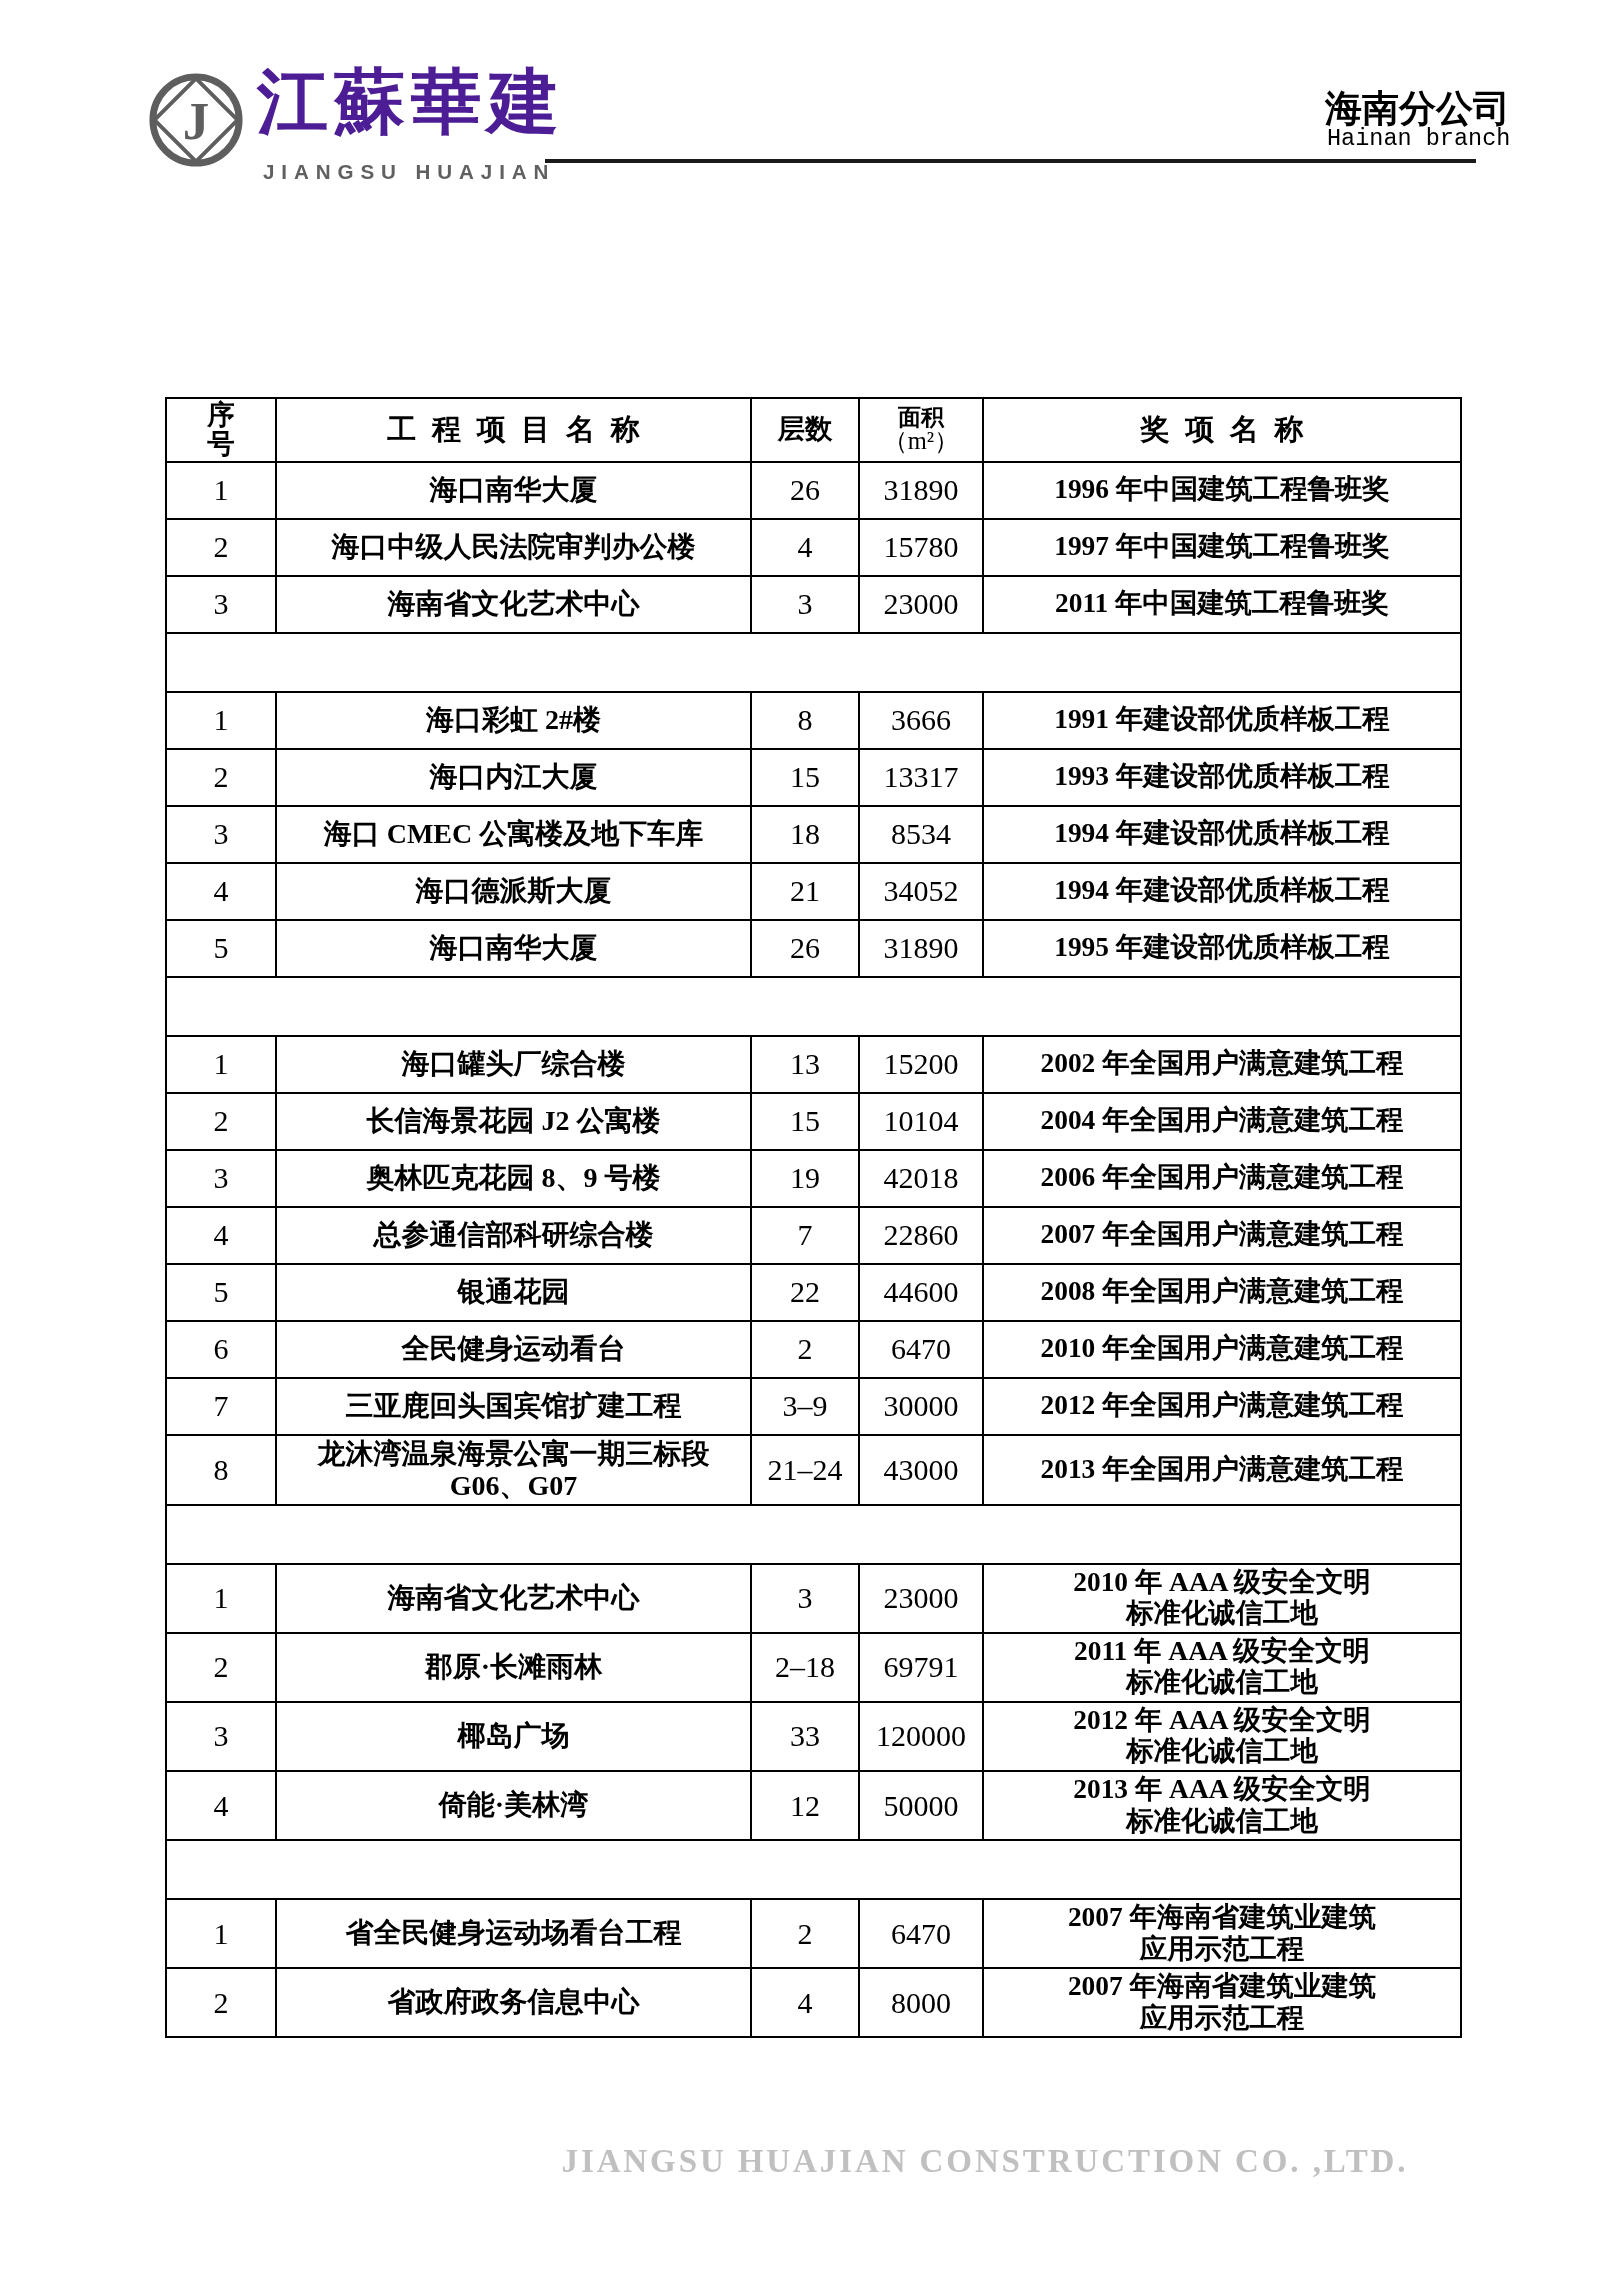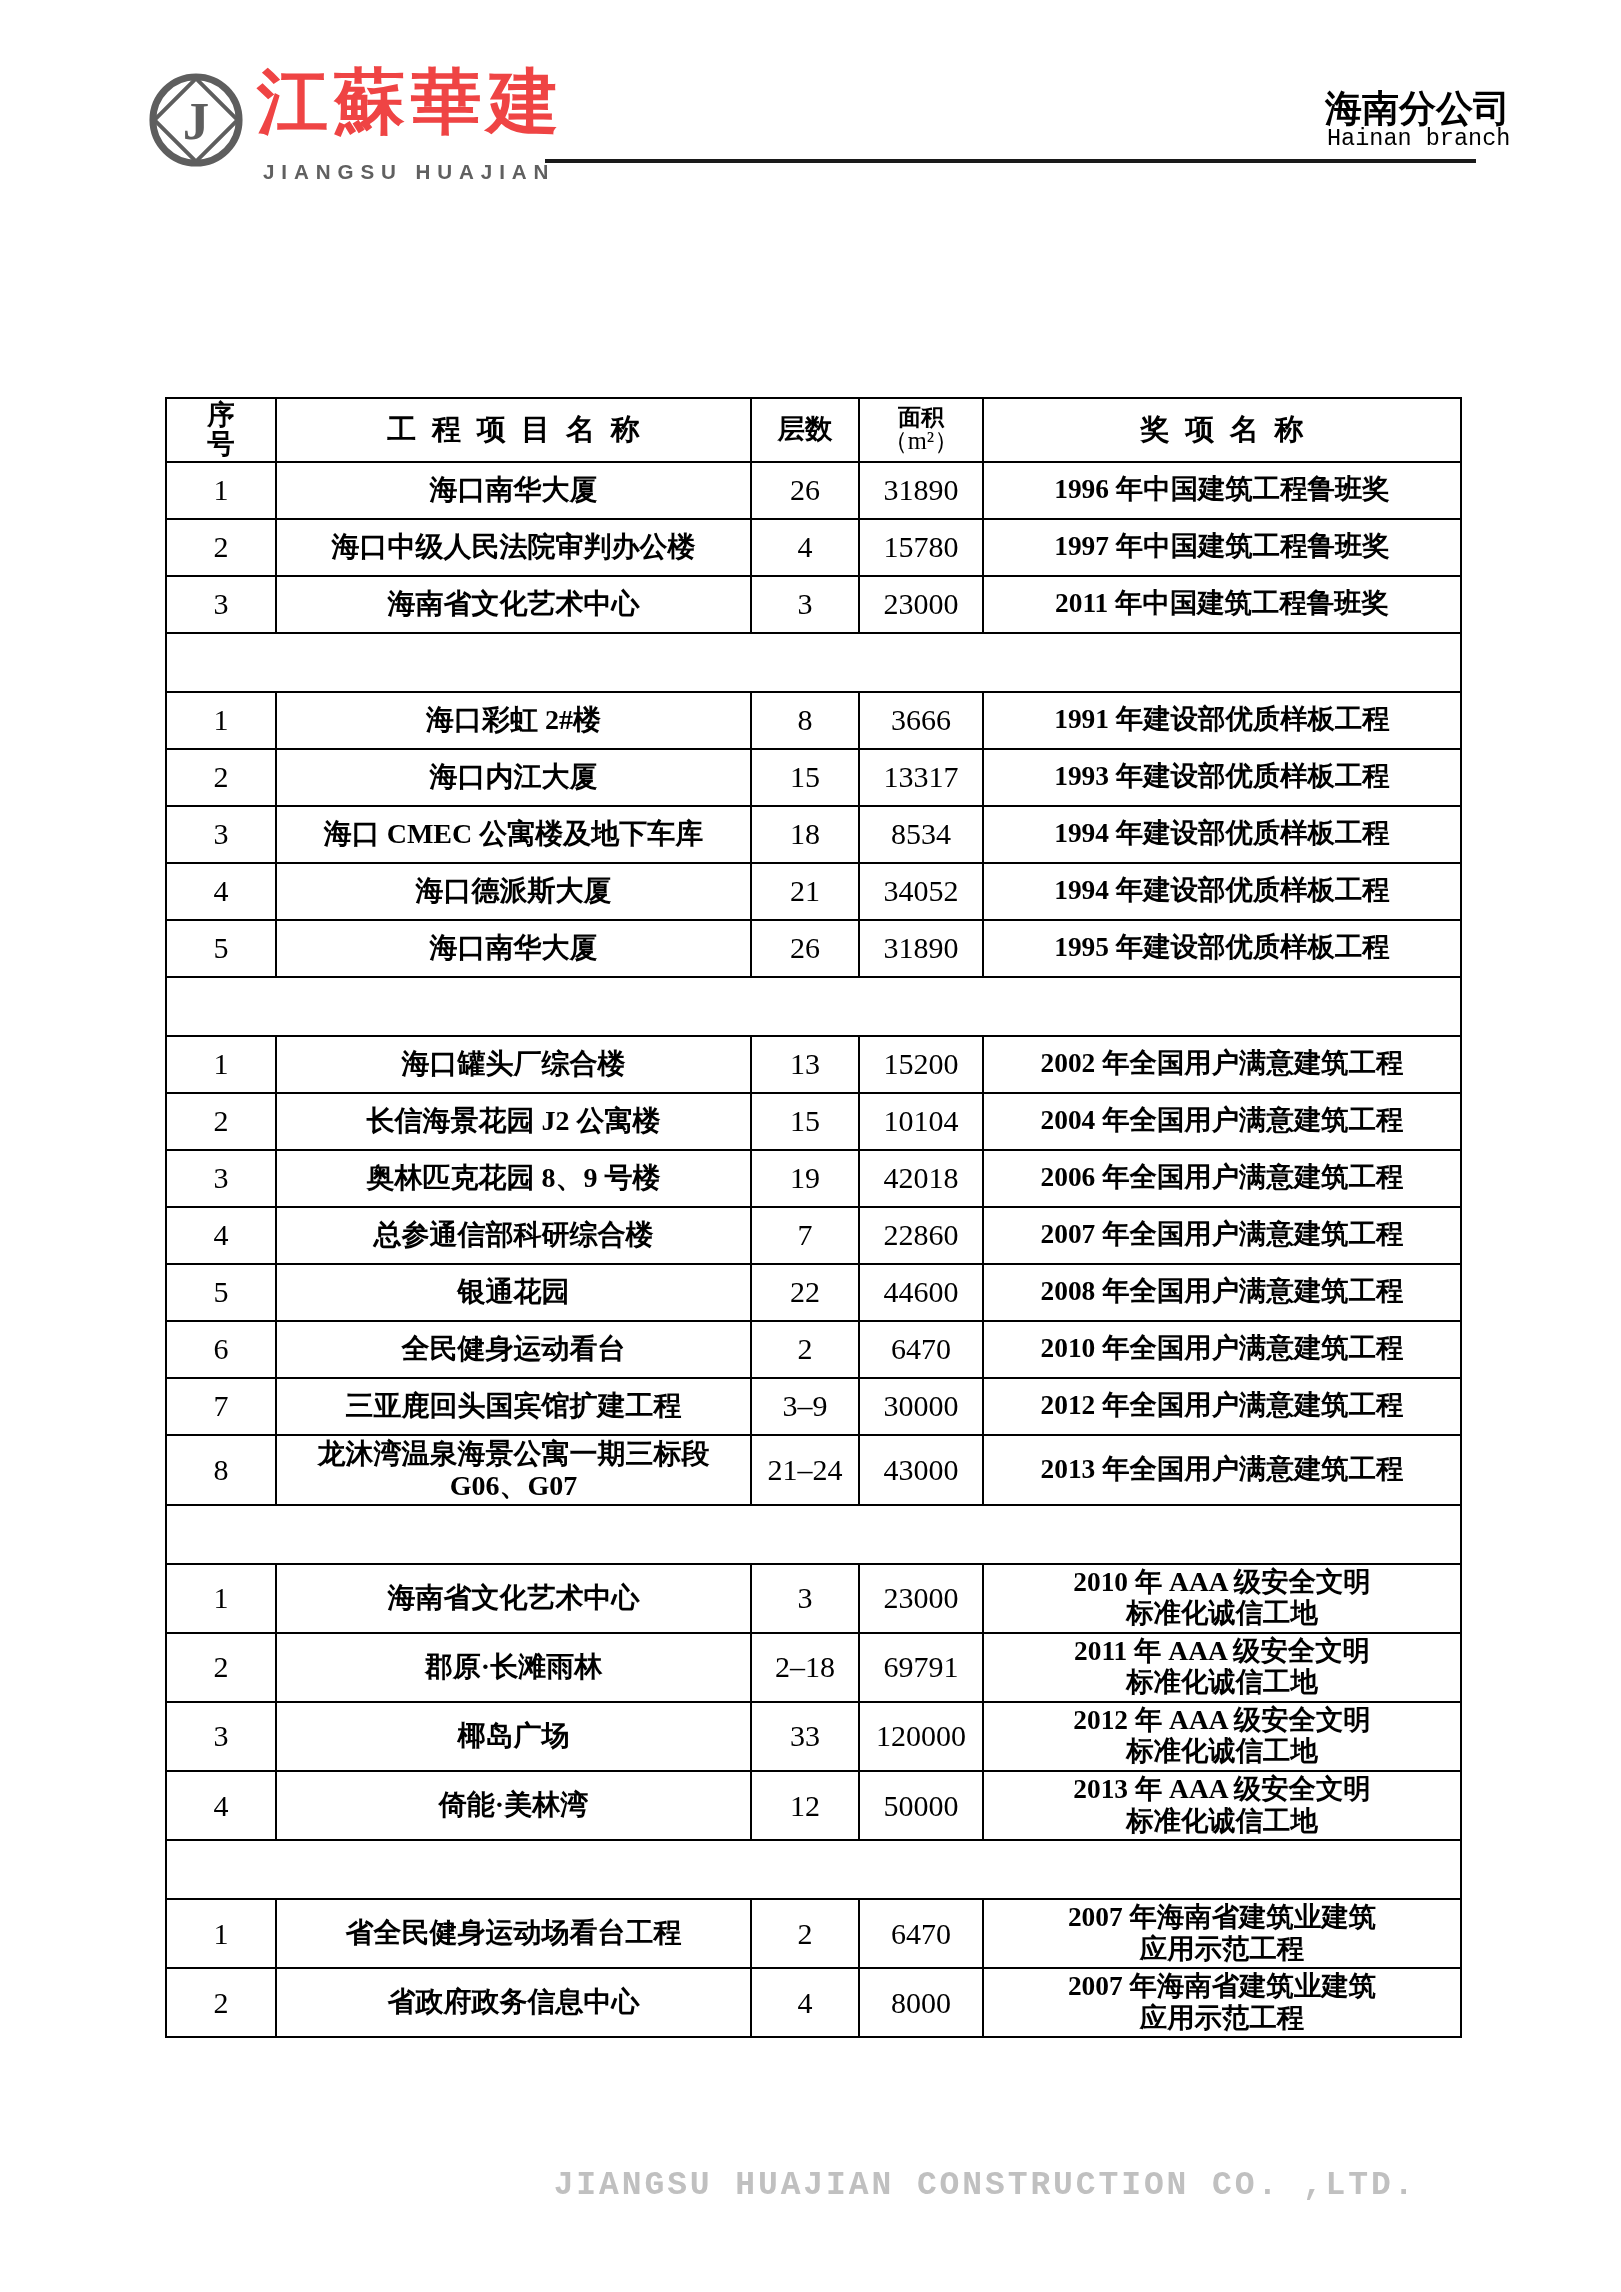--- a/index.html
+++ b/index.html
@@ -8,21 +8,21 @@
     width:1621px;height:2293px;
     background:#ffffff;
     font-family:"Liberation Serif","DejaVu Serif",serif;
     color:#000;
     overflow:hidden;
   }
   
   .logo-emblem{position:absolute;left:147px;top:71px;width:98px;height:98px;}
   .brand-cn{
     position:absolute;left:257px;top:55px;
-    font-size:71px;font-weight:bold;color:#ef4444;
+    font-size:71px;font-weight:bold;color:#4c1d95;
     letter-spacing:5.9px;font-family:"Liberation Serif",serif;text-align:center;
   }
   .brand-en{
     position:absolute;left:263px;top:160px;
     font-size:20.6px;font-weight:bold;color:#606060;
     letter-spacing:6.9px;font-family:"Liberation Sans",sans-serif;
   }
   .header-rule{
     position:absolute;left:545px;top:159px;width:931px;height:3.9px;
     background:#1a1a1a;
@@ -66,24 +66,23 @@
   .cell-no,.cell-floors,.cell-area{
     font-family:"Liberation Serif",serif;font-size:30px;
   }
   .cell-name{font-size:28px;font-weight:bold;line-height:1.15;}
   .cell-award{font-size:27.4px;font-weight:bold;line-height:1.15;white-space:pre-line;}
   td.spacer{height:59px;}
   
   .footer-company{
     position:absolute;left:529px;top:2143px;width:912px;
     text-align:center;
-    font-family:Liberation Mono, monospace;
+    font-family:Liberation Serif, serif;
     font-size:33px;font-weight:bold;letter-spacing:2.9px;
     color:#c0c0c0;
-    margin-top:24px;
   }
 </style>
 </head>
 <body>
 
 <div class="page">
 
   <svg class="logo-emblem" viewBox="0 0 100 100">
     <circle cx="50" cy="50" r="44" fill="none" stroke="#5e5e5e" stroke-width="7"></circle>
     <rect x="20" y="20" width="60" height="60" fill="none" stroke="#5e5e5e" stroke-width="4" transform="rotate(45 50 50)"></rect>

